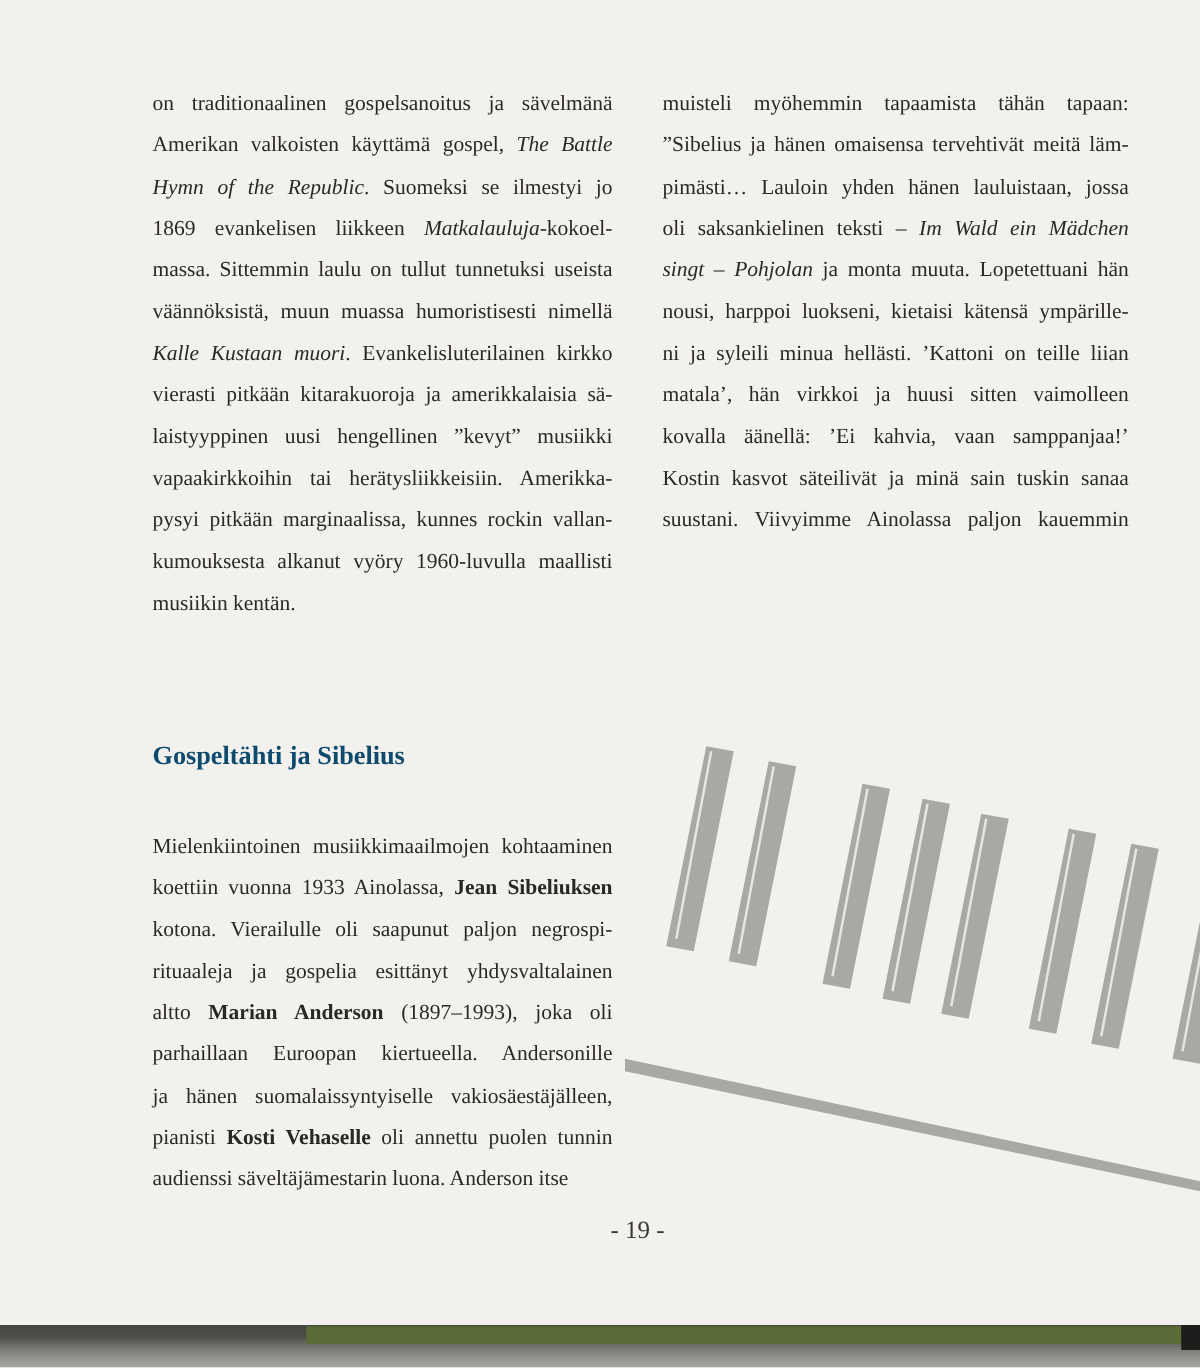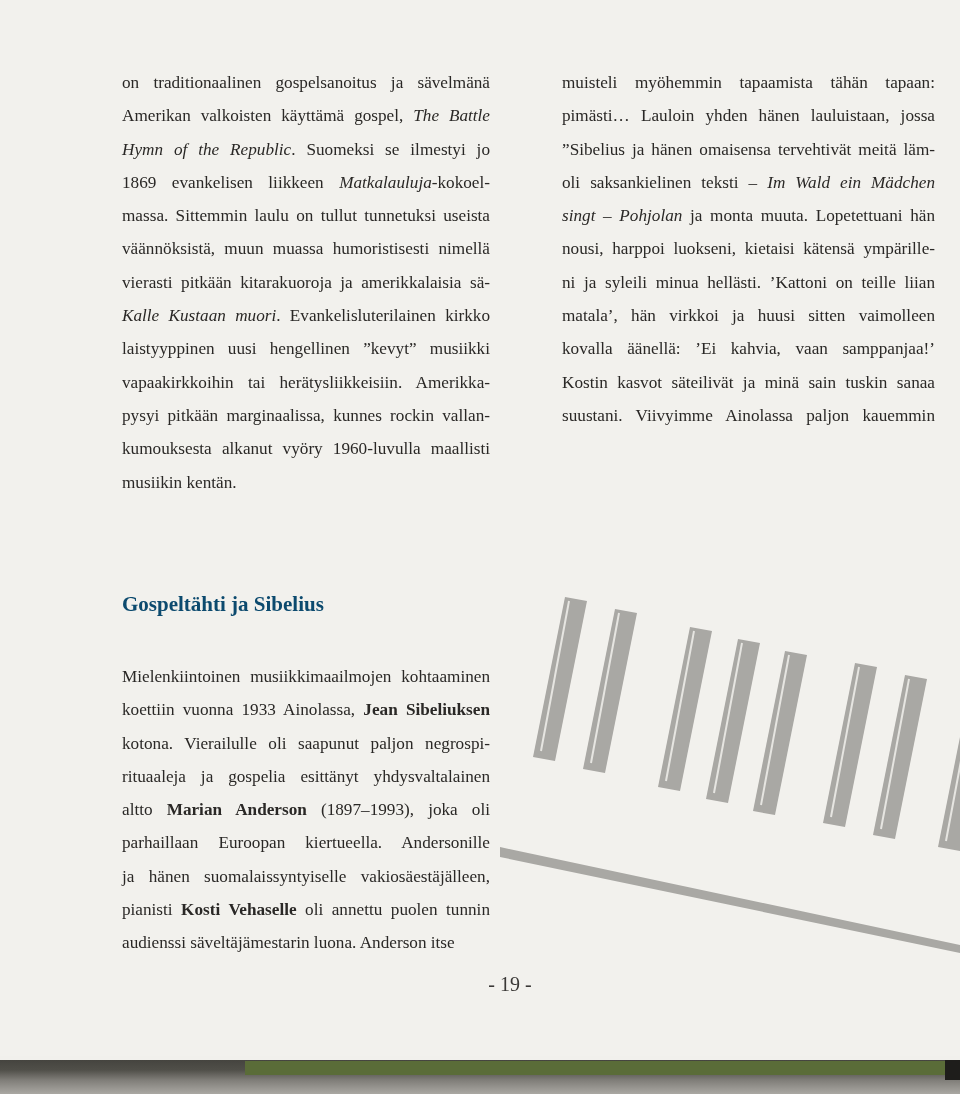--- a/index.html
+++ b/index.html
@@ -7,21 +7,21 @@
     width: 960px; height: 1094px; position: relative; overflow: hidden;
     background: #f1f0ec;
     font-family: "Liberation Serif", "DejaVu Serif", serif;
     color: #2a2826;
   }
   .page { position: absolute; left: 0; top: 0; width: 960px; height: 1056px; background: #f2f1ed; }
   .col { position: absolute; font-size: 17.2px; line-height: 33.3px; }
   .col .line { display: block; white-space: nowrap; text-align: justify; text-align-last: justify; height: 33.3px; }
   .col .line.last { text-align-last: left; }
   #left-col-top { left: 122px; top: 66px; width: 368px; }
-  #right-col { left: 562px; top: 66px; width: 373px; }
+  #right-col { left: 530px; top: 66px; width: 373px; }
   #left-col-bottom { left: 122px; top: 660px; width: 368px; }
   .heading { position: absolute; left: 122px; top: 592px; font-size: 21px; font-weight: bold; color: #0c4a6e; }
   .page-num { position: absolute; left: 0; width: 1020px; top: 973px; text-align: center; font-size: 20px; color: #3a3836; }
   i { font-style: italic; }
   b { font-weight: bold; }
   .piano { position: absolute; left: 500px; top: 585px; width: 460px; height: 380px; }
   .spine { position: absolute; left: 0; top: 1060px; width: 960px; height: 34px;
     background: linear-gradient(to bottom, #45443f 0px, #504f49 10px, #7f7d78 20px, #aaa8a3 34px); }
   .spine-green { position: absolute; left: 245px; top: 1061px; width: 700px; height: 14px; background: #5a6c38; }
   .spine-dark { position: absolute; left: 945px; top: 1060px; width: 15px; height: 20px; background: #1e1d1b; }
@@ -31,22 +31,22 @@
 
 <div class="page">
 
   <div class="col" id="left-col-top">
       <span class="line"><span>on traditionaalinen gospelsanoitus ja sävelmänä</span></span>
       <span class="line"><span>Amerikan valkoisten käyttämä gospel, </span><i>The Battle</i></span>
       <span class="line"><i>Hymn of the Republic</i><span>. Suomeksi se ilmestyi jo</span></span>
       <span class="line"><span>1869 evankelisen liikkeen </span><i>Matkalauluja</i><span>-kokoel-</span></span>
       <span class="line"><span>massa. Sittemmin laulu on tullut tunnetuksi useista</span></span>
       <span class="line"><span>väännöksistä, muun muassa humoristisesti nimellä</span></span>
+      <span class="line"><i>Kalle Kustaan muori</i><span>. Evankelisluterilainen kirkko</span></span>
       <span class="line"><span>vierasti pitkään kitarakuoroja ja amerikkalaisia sä-</span></span>
-      <span class="line"><i>Kalle Kustaan muori</i><span>. Evankelisluterilainen kirkko</span></span>
       <span class="line"><span>laistyyppinen uusi hengellinen ”kevyt” musiikki</span></span>
       <span class="line"><span>vapaakirkkoihin tai herätysliikkeisiin. Amerikka-</span></span>
       <span class="line"><span>pysyi pitkään marginaalissa, kunnes rockin vallan-</span></span>
       <span class="line"><span>kumouksesta alkanut vyöry 1960-luvulla maallisti</span></span>
       <span class="line last"><span>musiikin kentän.</span></span>
     </div>
 
   <div class="heading">Gospeltähti ja Sibelius</div>
 
   <div class="col" id="left-col-bottom">
@@ -56,22 +56,22 @@
       <span class="line"><span>rituaaleja ja gospelia esittänyt yhdysvaltalainen</span></span>
       <span class="line"><span>altto </span><b>Marian Anderson</b><span> (1897–1993), joka oli</span></span>
       <span class="line"><span>parhaillaan Euroopan kiertueella. Andersonille</span></span>
       <span class="line"><span>ja hänen suomalaissyntyiselle vakiosäestäjälleen,</span></span>
       <span class="line"><span>pianisti </span><b>Kosti Vehaselle</b><span> oli annettu puolen tunnin</span></span>
       <span class="line last"><span>audienssi säveltäjämestarin luona. Anderson itse</span></span>
     </div>
 
   <div class="col" id="right-col">
       <span class="line"><span>muisteli myöhemmin tapaamista tähän tapaan:</span></span>
+      <span class="line"><span>”Sibelius ja hänen omaisensa tervehtivät meitä läm-</span></span>
       <span class="line"><span>pimästi… Lauloin yhden hänen lauluistaan, jossa</span></span>
-      <span class="line"><span>”Sibelius ja hänen omaisensa tervehtivät meitä läm-</span></span>
       <span class="line"><span>oli saksankielinen teksti – </span><i>Im Wald ein Mädchen</i></span>
       <span class="line"><i>singt – Pohjolan</i><span> ja monta muuta. Lopetettuani hän</span></span>
       <span class="line"><span>nousi, harppoi luokseni, kietaisi kätensä ympärille-</span></span>
       <span class="line"><span>ni ja syleili minua hellästi. ’Kattoni on teille liian</span></span>
       <span class="line"><span>matala’, hän virkkoi ja huusi sitten vaimolleen</span></span>
       <span class="line"><span>kovalla äänellä: ’Ei kahvia, vaan samppanjaa!’</span></span>
       <span class="line"><span>Kostin kasvot säteilivät ja minä sain tuskin sanaa</span></span>
       <span class="line"><span>suustani. Viivyimme Ainolassa paljon kauemmin</span></span>
     </div>
 

